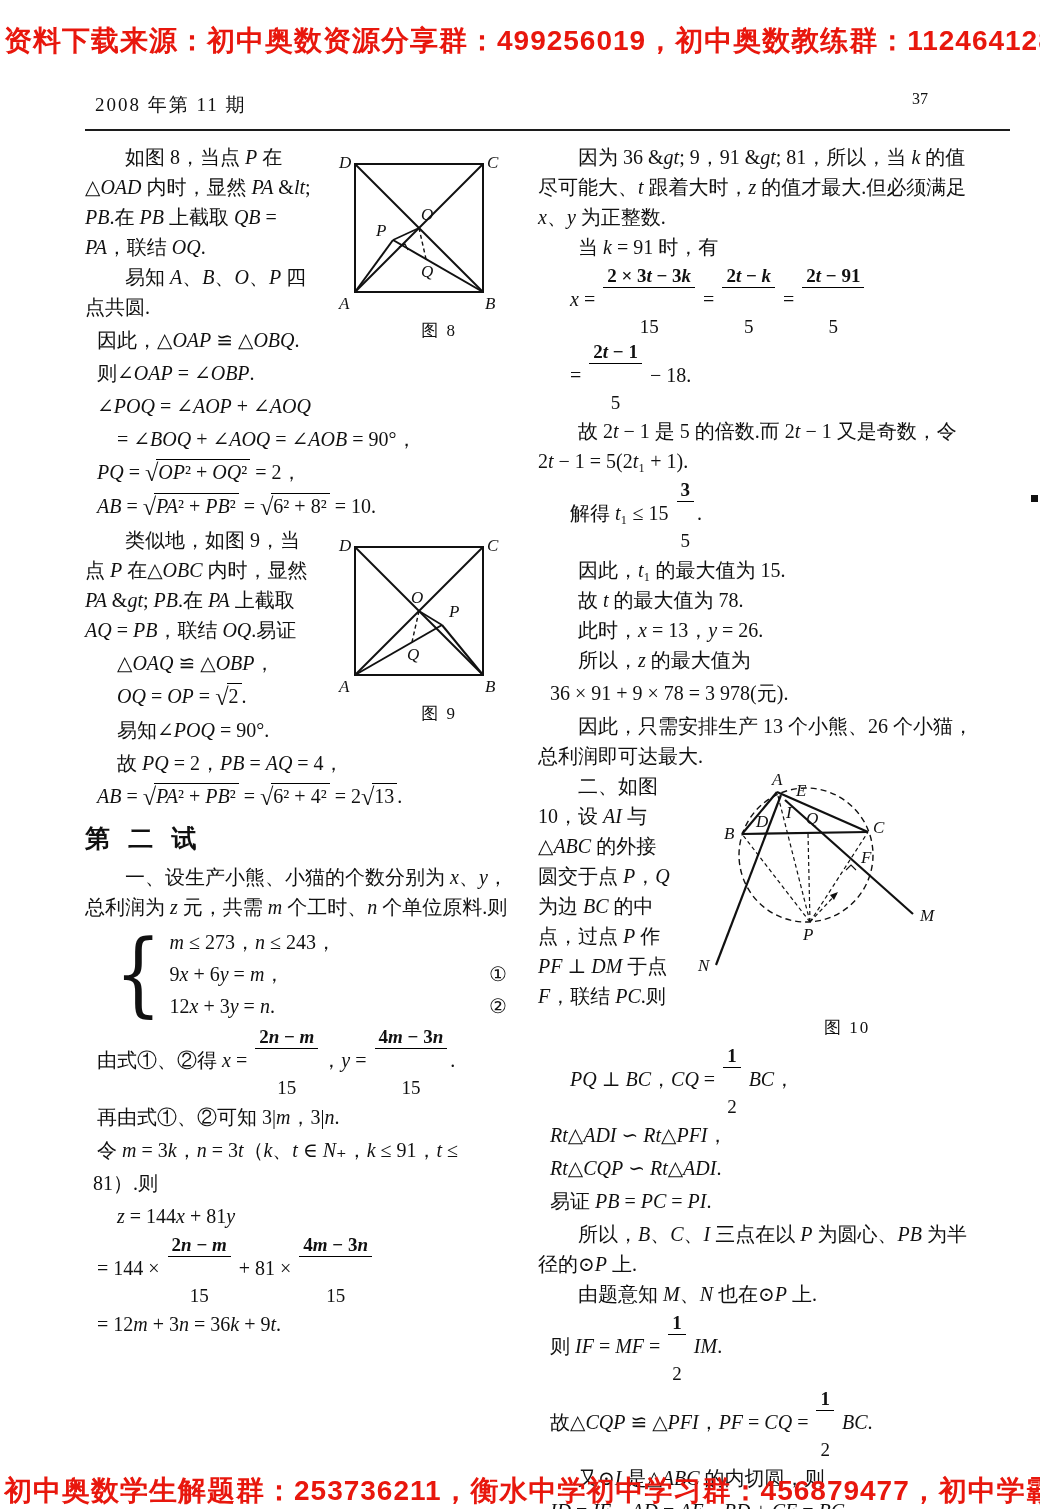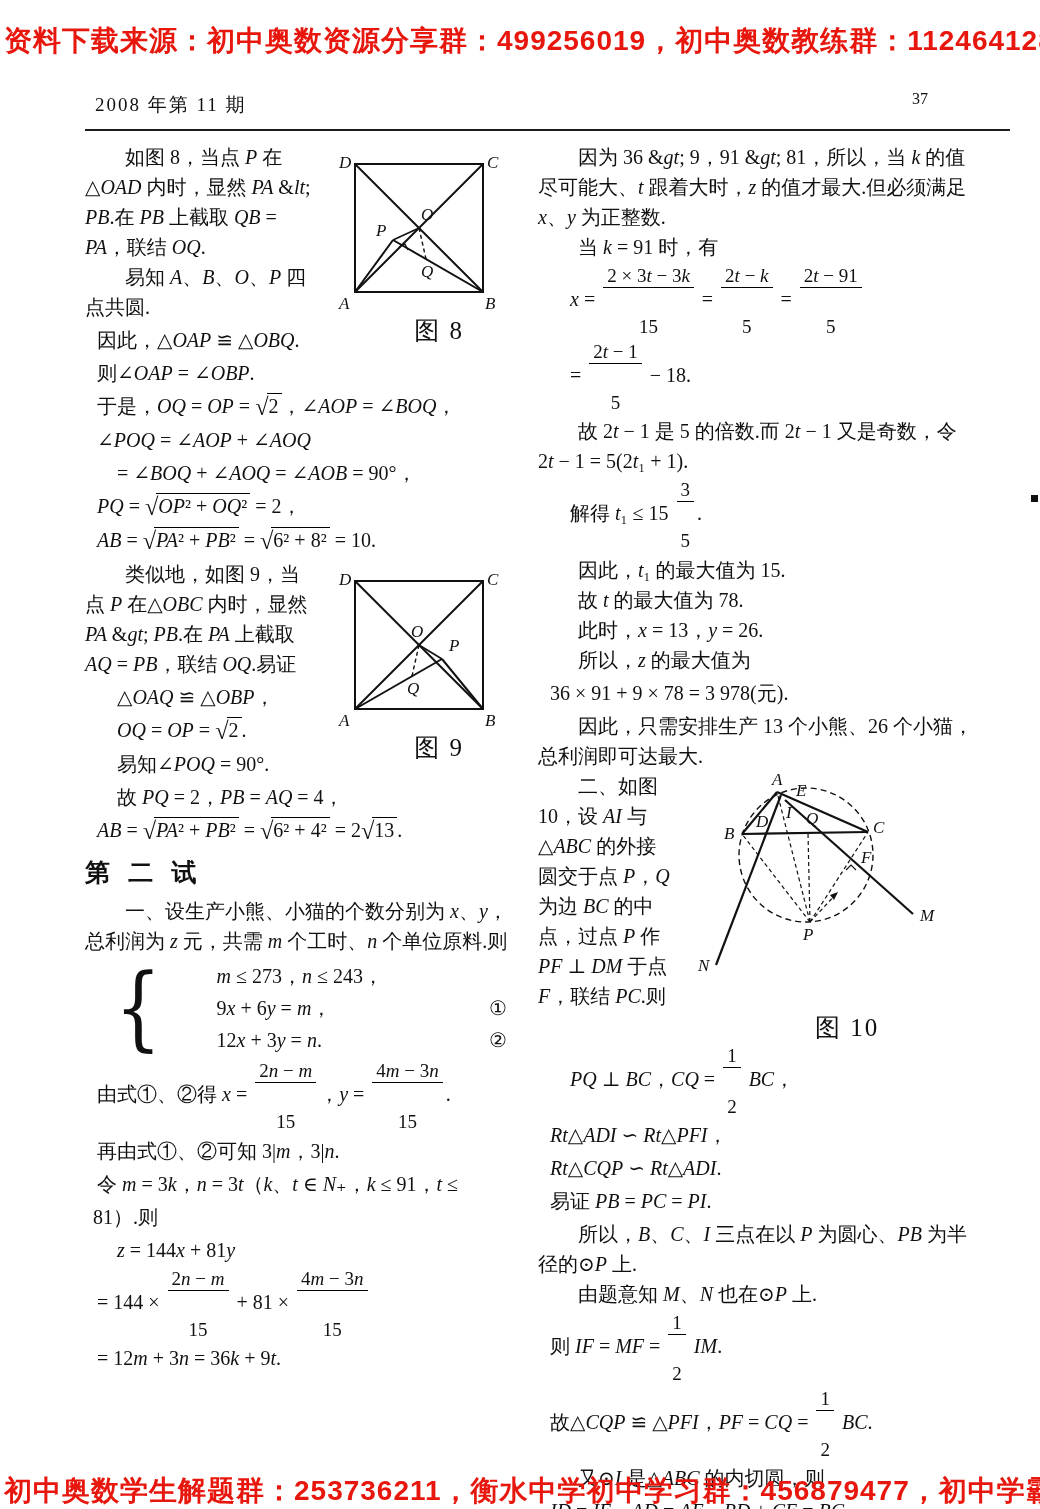--- a/index.html
+++ b/index.html
@@ -20,38 +20,38 @@
   .col{position:absolute;top:142px;font-size:20px;line-height:30px;}
   .col-left{left:85px;width:424px;}
   .col-right{left:538px;width:436px;}
   .para{text-indent:2em;margin:0;}
   .ml{margin:3px 0 3px 1.6em;white-space:nowrap;}
   .ml0{margin-left:0.6em;}
   .h2{font-size:25px;font-weight:bold;text-align:left;letter-spacing:6px;margin:12px 0 8px 0;text-indent:0;}
   
   .fr{display:inline-flex;flex-direction:column;text-align:center;vertical-align:middle;
       line-height:1.12;margin:0 3px;font-size:19px;}
-  .fr .n{border-bottom:1.6px solid #000;padding:0 4px 1px 4px;display:block;}
+  .fr .n{border-bottom:1.6px solid #000;padding:0 4px 1px 4px;display:block;font-weight:bold;}
   .fr .d{padding:1px 4px 0 4px;display:block;margin-top:27px;}
   
   .sq{white-space:nowrap;}
   .sq .rt{font-size:1.22em;vertical-align:-2px;margin-right:-2px;font-style:normal;}
   .sq .ov{border-top:1.6px solid #000;padding:1px 3px 0 2px;}
   
   .sys{display:flex;align-items:center;margin:4px 0 4px 1.2em;}
   .sys .brace{font-size:92px;font-weight:300;line-height:0.9;margin-right:2px;
               font-family:"DejaVu Serif",serif;transform:scaleX(.8);}
-  .sys-lines{flex:1;margin-left:47px;}
+  .sys-lines{flex:1;}
   .sys-lines .row{display:flex;justify-content:space-between;line-height:32px;}
   .sys-lines .tag{margin-right:2px;}
   
   .figure{float:right;text-align:center;}
   .fig8box,.fig9box{width:180px;margin:4px 0 4px 10px;}
   .fig10box{width:294px;margin:0 0 2px 6px;}
-  .figcap{font-size:25px;margin-top:2px;letter-spacing:2px;}
+  .figcap{font-size:17px;margin-top:2px;letter-spacing:2px;}
   svg{display:block;}
   svg text{font-family:"Liberation Serif","DejaVu Serif",serif;font-style:italic;font-size:17px;fill:#111;}
   .clr{clear:both;}
   i{font-family:"Liberation Serif","DejaVu Serif",serif;}
 </style>
 </head>
 <body>
 
 <div class="page">
 
@@ -84,23 +84,20 @@
           <text x="92" y="131">Q</text>
         </svg>
         <div class="figcap">图 8</div>
       </div>
       <span>如图 8，当点 <i>P</i> 在△<i>OAD</i> 内时，显然 <i>PA</i> &amp;<i>lt</i>; <i>PB</i>.在 <i>PB</i> 上截取 <i>QB</i> = <i>PA</i>，联结 <i>OQ</i>.</span>
     </div>
     <div class="para"><span>易知 <i>A</i>、<i>B</i>、<i>O</i>、<i>P</i> 四点共圆.</span></div>
 
     <div class="ml ml0"><span>因此，△<i>OAP</i> ≌ △<i>OBQ</i>.</span></div>
     <div class="ml ml0"><span>则∠<i>OAP</i> = ∠<i>OBP</i>.</span></div>
-    <div class="ml ml0">
-      <span>于是，<i>OQ</i> = <i>OP</i> = </span><span class="sq"><span class="rt">√</span><span class="ov">2</span></span><span>，∠<i>AOP</i> = ∠<i>BOQ</i>，</span>
-    </div>
     <div class="ml ml0"><span>∠<i>POQ</i> = ∠<i>AOP</i> + ∠<i>AOQ</i></span></div>
     <div class="ml"><span>= ∠<i>BOQ</i> + ∠<i>AOQ</i> = ∠<i>AOB</i> = 90°，</span></div>
     <div class="ml ml0">
       <span><i>PQ</i> = </span><span class="sq"><span class="rt">√</span><span class="ov"><i>OP</i>² + <i>OQ</i>²</span></span><span> = 2，</span>
     </div>
     <div class="ml ml0">
       <span><i>AB</i> = </span><span class="sq"><span class="rt">√</span><span class="ov"><i>PA</i>² + <i>PB</i>²</span></span><span> = </span><span class="sq"><span class="rt">√</span><span class="ov">6² + 8²</span></span><span> = 10.</span>
     </div>
 
     <div class="para">

